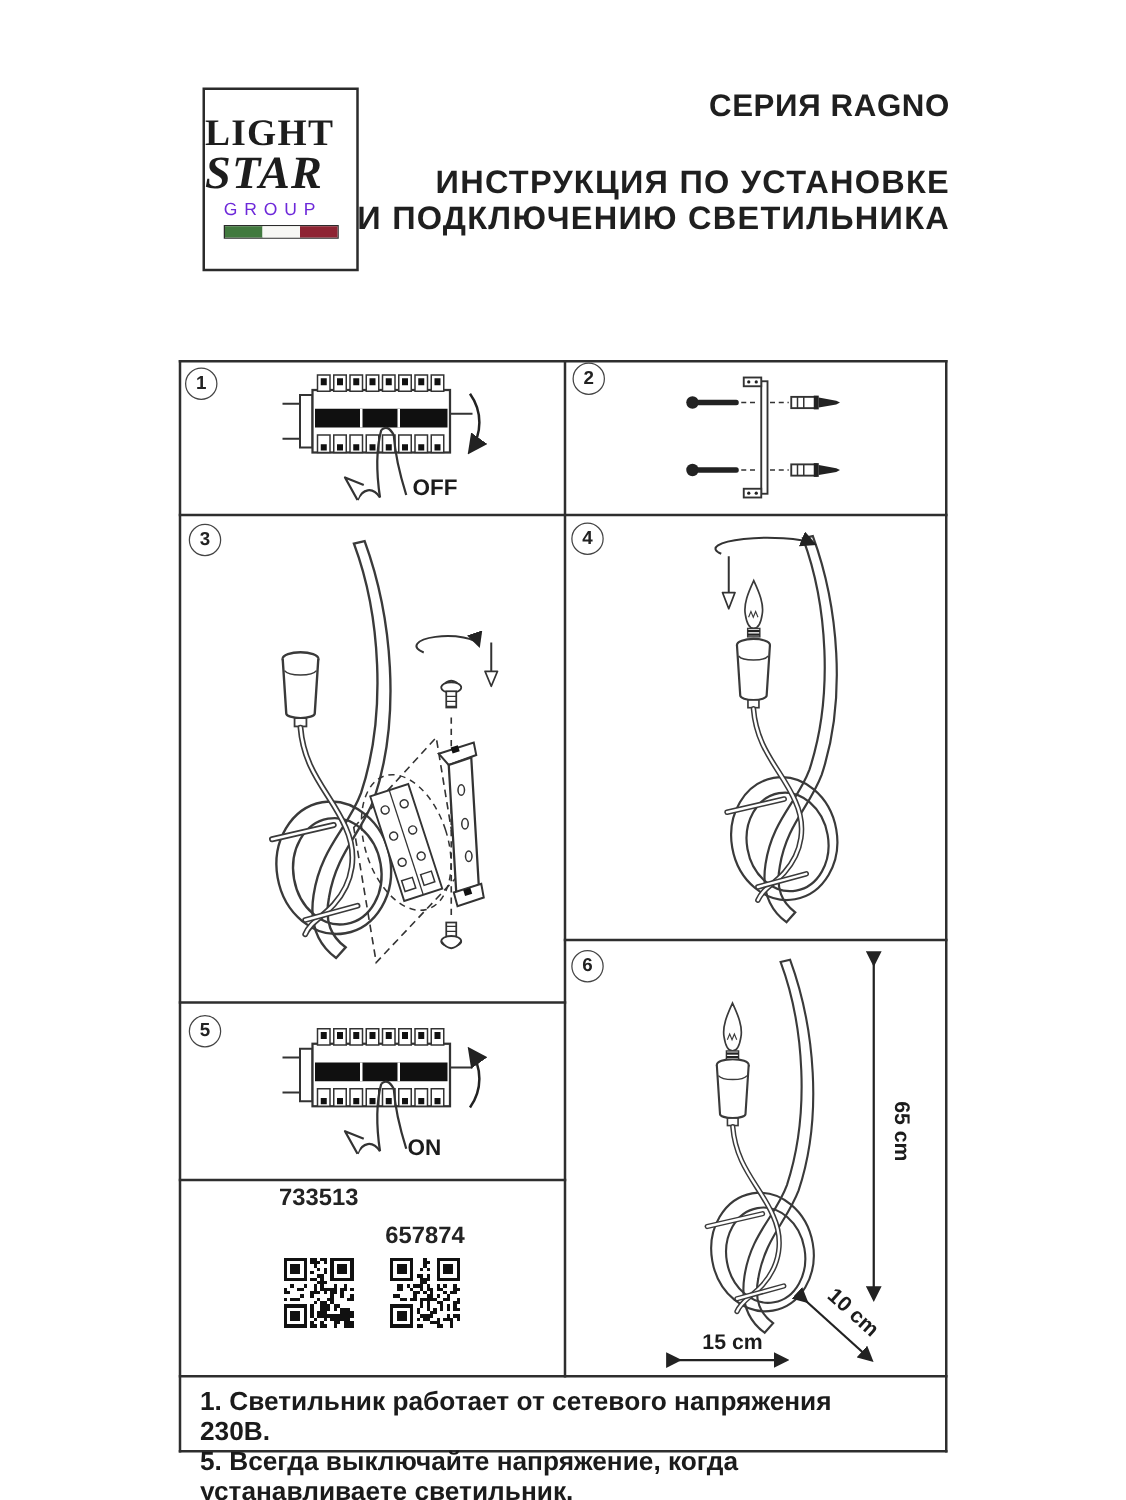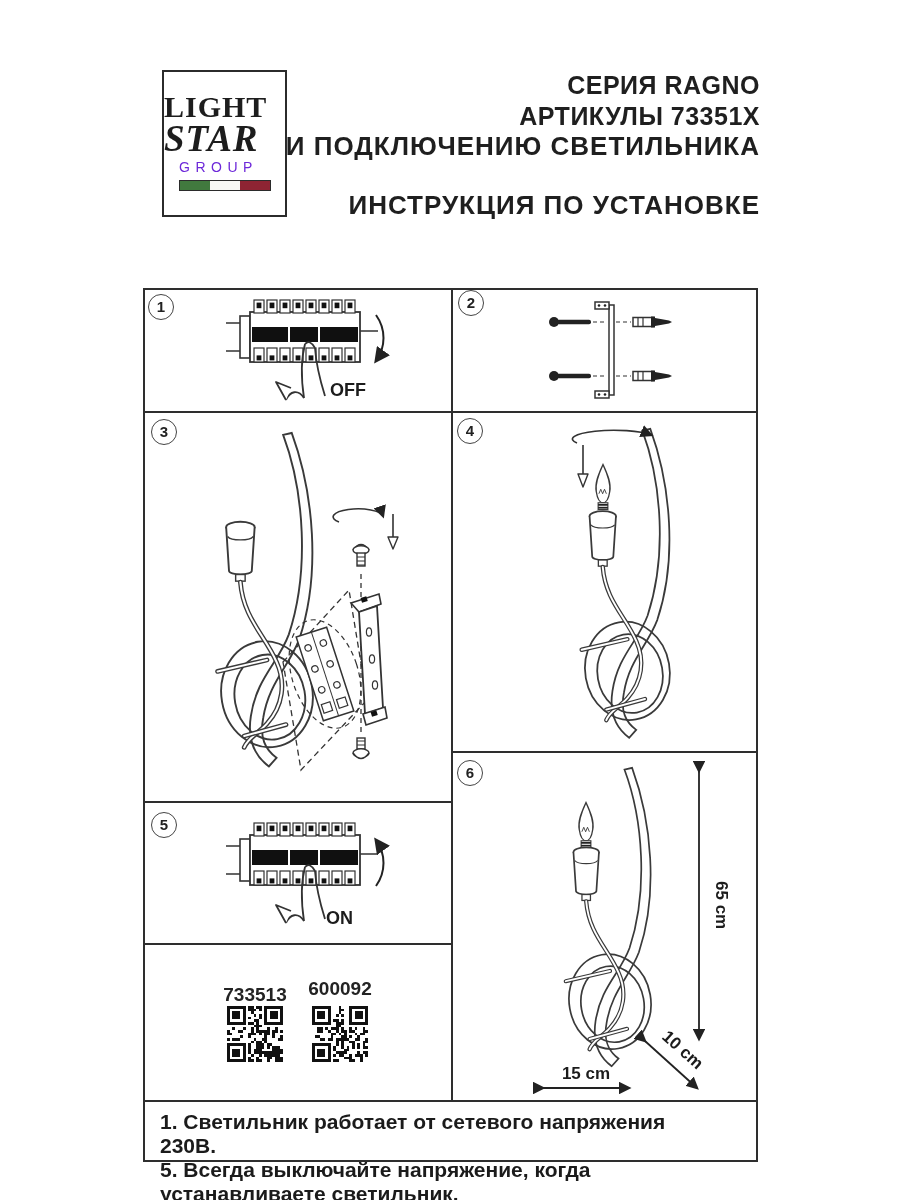--- a/index.html
+++ b/index.html
@@ -124,23 +124,22 @@
     <div class="logo-w3">GROUP</div>
     <div class="flag">
       <div id="flag-g" style="background: rgb(65, 121, 62);"></div>
       <div id="flag-w" style="background: rgb(247, 247, 244);"></div>
       <div id="flag-r" style="background: rgb(142, 36, 51);"></div>
     </div>
   </div>
 
   <div class="titleblock">
     <div class="t1">СЕРИЯ RAGNO</div>
-    <div class="t1">АРТИКУЛЫ 73351X</div>
+    <div class="t2">ИНСТРУКЦИЯ ПО УСТАНОВКЕ</div>
     <div class="t2" style="margin-top:0;">И ПОДКЛЮЧЕНИЮ СВЕТИЛЬНИКА</div>
-    <div class="t2">ИНСТРУКЦИЯ ПО УСТАНОВКЕ</div>
   </div>
 
   <div class="gline" style="left:143px;top:288px;width:615px;height:2px;"></div>
   <div class="gline" style="left:143px;top:1160px;width:615px;height:2px;"></div>
   <div class="gline" style="left:143px;top:288px;width:2px;height:874px;"></div>
   <div class="gline" style="left:756px;top:288px;width:2px;height:874px;"></div>
   <div class="gline" style="left:451px;top:288px;width:2px;height:814px;"></div>
   <div class="gline" style="left:143px;top:411px;width:615px;height:2px;"></div>
   <div class="gline" style="left:451px;top:751px;width:307px;height:2px;"></div>
   <div class="gline" style="left:143px;top:801px;width:310px;height:2px;"></div>
@@ -267,22 +266,22 @@
     <use href="#lamp-core" transform="translate(88,12) scale(0.85)"></use>
     <use href="#candle-bulb" transform="translate(117,46) scale(0.75)"></use>
     <path d="M245,16 V284" stroke="#222" stroke-width="1.8" marker-start="url(#ah6)" marker-end="url(#ah6)" style="marker-start:url(#ah6)" transform="rotate(180 245 150) rotate(180 245 150)"></path>
     <text transform="translate(262,126) rotate(90)" font-size="17" font-weight="bold">65 cm</text>
     <path d="M89,333 H175" stroke="#222" stroke-width="1.8" marker-start="url(#ah6)" marker-end="url(#ah6)"></path>
     <text x="132" y="324" font-size="17" font-weight="bold" text-anchor="middle">15 cm</text>
     <path d="M191,286 L243,333" stroke="#222" stroke-width="1.8" marker-start="url(#ah6)" marker-end="url(#ah6)"></path>
     <text transform="translate(225,299) rotate(42)" font-size="17" font-weight="bold" text-anchor="middle">10 cm</text>
   </svg>
 
-  <div class="qr-label" style="left:215px;top:948px;margin-top:36px;">733513</div>
-  <div class="qr-label" style="left:300px;top:978px;">600092</div>
+  <div class="qr-label" style="left:215px;top:948px;">733513</div>
+  <div class="qr-label" style="left:300px;top:978px;">657874</div>
   <div class="qr-code" style="left:227px;top:1006px;">
       <svg width="56" height="56" viewBox="0 0 56 56" shape-rendering="crispEdges">
         <rect x="21.333333333333332" y="0" width="2.6666666666666665" height="2.6666666666666665" fill="#111"></rect>
         <rect x="24" y="0" width="2.6666666666666665" height="2.6666666666666665" fill="#111"></rect>
         <rect x="29.333333333333332" y="0" width="2.6666666666666665" height="2.6666666666666665" fill="#111"></rect>
         <rect x="32" y="0" width="2.6666666666666665" height="2.6666666666666665" fill="#111"></rect>
         <rect x="21.333333333333332" y="2.6666666666666665" width="2.6666666666666665" height="2.6666666666666665" fill="#111"></rect>
         <rect x="24" y="2.6666666666666665" width="2.6666666666666665" height="2.6666666666666665" fill="#111"></rect>
         <rect x="26.666666666666664" y="2.6666666666666665" width="2.6666666666666665" height="2.6666666666666665" fill="#111"></rect>
         <rect x="32" y="2.6666666666666665" width="2.6666666666666665" height="2.6666666666666665" fill="#111"></rect>

